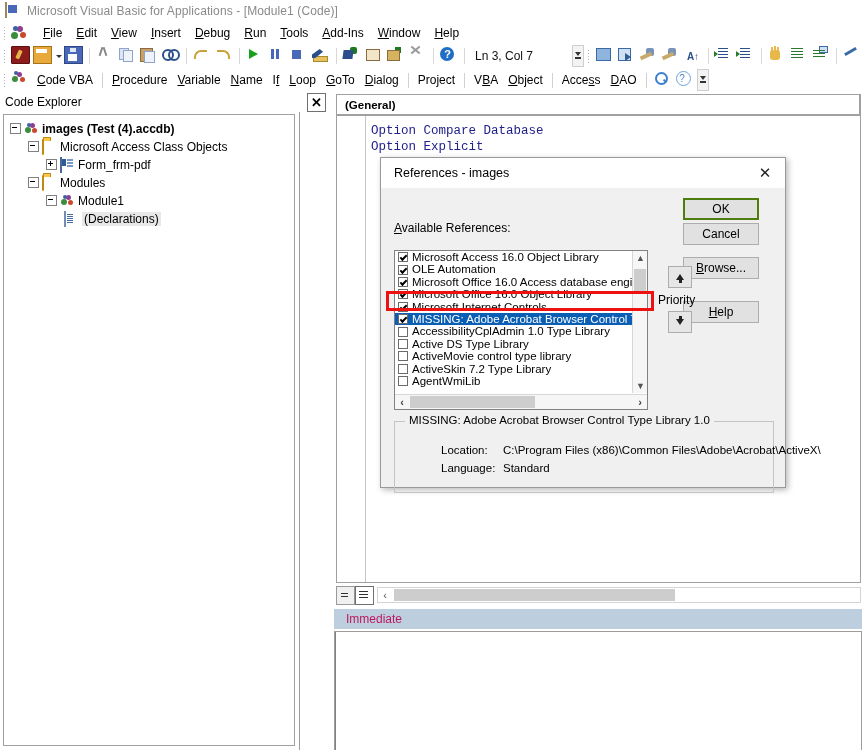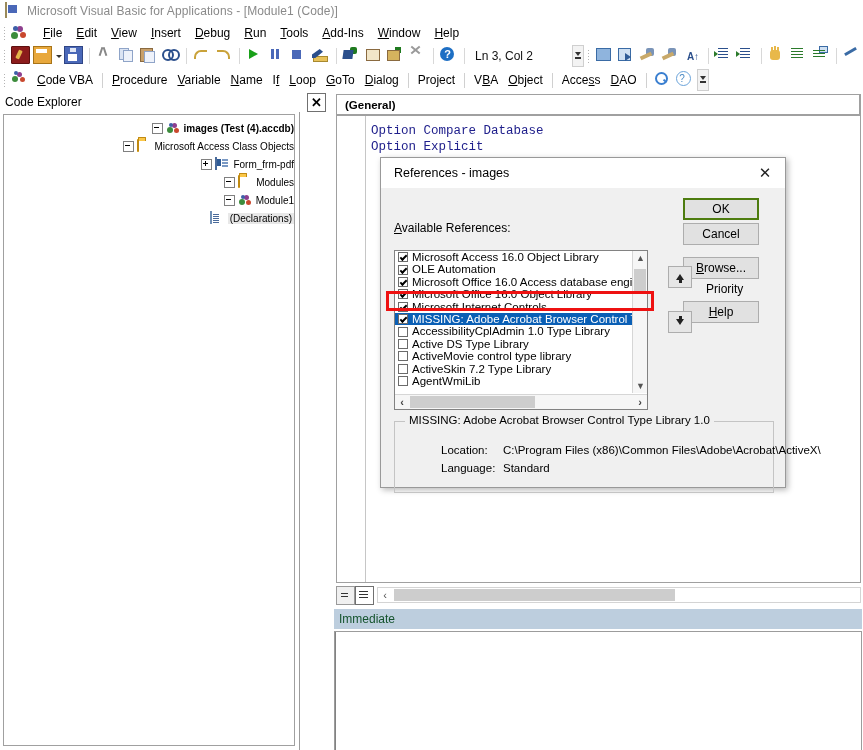--- a/index.html
+++ b/index.html
@@ -116,21 +116,21 @@
     font-size: 13px; font-weight: bold; color: #000; line-height: 1;
     font-family: "Liberation Sans", sans-serif;
   }
   #tree {
     position: absolute; left: 3px; top: 22px; right: 4px; bottom: 4px;
     border: 1px solid #a0a0a0; background: #ffffff;
     box-sizing: border-box; overflow: hidden;
   }
   .tnode {
     position: relative; height: 15px; display: flex; align-items: center;
-    white-space: nowrap; font-size: 10px; justify-content: flex-end;
+    white-space: nowrap; font-size: 12px;
   }
   .tnode .twist {
     width: 9px; height: 9px; border: 1px solid #808080; background: #fff;
     position: relative; flex: none; margin-right: 3px;
   }
   .tnode .twist:before {
     content: ""; position: absolute; left: 1px; top: 3px; width: 5px; height: 1px; background: #000;
   }
   .tnode .twist.plus:after {
     content: ""; position: absolute; left: 3px; top: 1px; width: 1px; height: 5px; background: #000;
@@ -232,21 +232,21 @@
 
   
   #immediate {
     position: absolute; left: 333px; top: 607px; width: 530px; height: 143px;
     background: #ffffff;
   }
   #imm-title {
     position: absolute; left: 1px; top: 2px; right: 1px; height: 20px;
     background: #bdcede; display: flex; align-items: center;
   }
-  #imm-title span { font-size: 12px; margin-left: 5px; color: #14532d; }
+  #imm-title span { font-size: 12px; margin-left: 12px; color: #be185d; }
   #imm-body {
     position: absolute; left: 1px; top: 24px; right: 1px; bottom: 0;
     border: 1px solid #9c9c9c; border-bottom: none; background: #ffffff;
     box-sizing: border-box;
   }
   #imm-body:after {
     content:""; position:absolute; left:0; top:0; width:1px; bottom:0; background:#828282;
   }
 
   
@@ -556,21 +556,21 @@
       </span>
     <span class="tbtn">
         <span class="ico ico-tools"></span>
       </span>
     <span class="sep"></span>
     <span class="tbtn">
         <span class="ico ico-help"></span>
         <span class="ico-help-q">?</span>
       </span>
     <span class="sep"></span>
-    <span id="lncol">Ln 3, Col 2</span>
+    <span id="lncol">Ln 3, Col 7</span>
     <span style="flex:1"></span>
     <span class="tb-overflow"></span>
     <span class="grip"></span>
     <span class="tbtn">
         <span class="ico ico-blue-win"></span>
       </span>
     <span class="tbtn">
         <span class="ico ico-rightarr"></span>
       </span>
     <span class="tbtn">
@@ -793,21 +793,21 @@
       </div>
 
       <div class="dbtn primary" style="left:302px; top:10px;">OK</div>
       <div class="dbtn" style="left:302px; top:35px;">Cancel</div>
       <div class="dbtn" style="left:302px; top:69px;"><u>B</u>rowse...</div>
       <div class="dbtn" style="left:302px; top:113px;"><u>H</u>elp</div>
 
       <div class="arrowbtn" style="left:287px; top:78px;">
           <span class="tri-up"></span>
         </div>
-      <span class="dlg-label" style="left:277px; top:94px;margin-left:48px;">Priority</span>
+      <span class="dlg-label" style="left:277px; top:105px;">Priority</span>
       <div class="arrowbtn" style="left:287px; top:123px;">
           <span class="tri-dn"></span>
         </div>
 
       <div id="infobox">
         <span id="infobox-legend">MISSING: Adobe Acrobat Browser Control Type Library 1.0</span>
         <span class="inforow" style="left:46px; top:22px;"><span class="lbl">Location:</span><span>C:\Program Files (x86)\Common Files\Adobe\Acrobat\ActiveX\</span></span>
         <span class="inforow" style="left:46px; top:40px;"><span class="lbl">Language:</span><span>Standard</span></span>
       </div>
 

